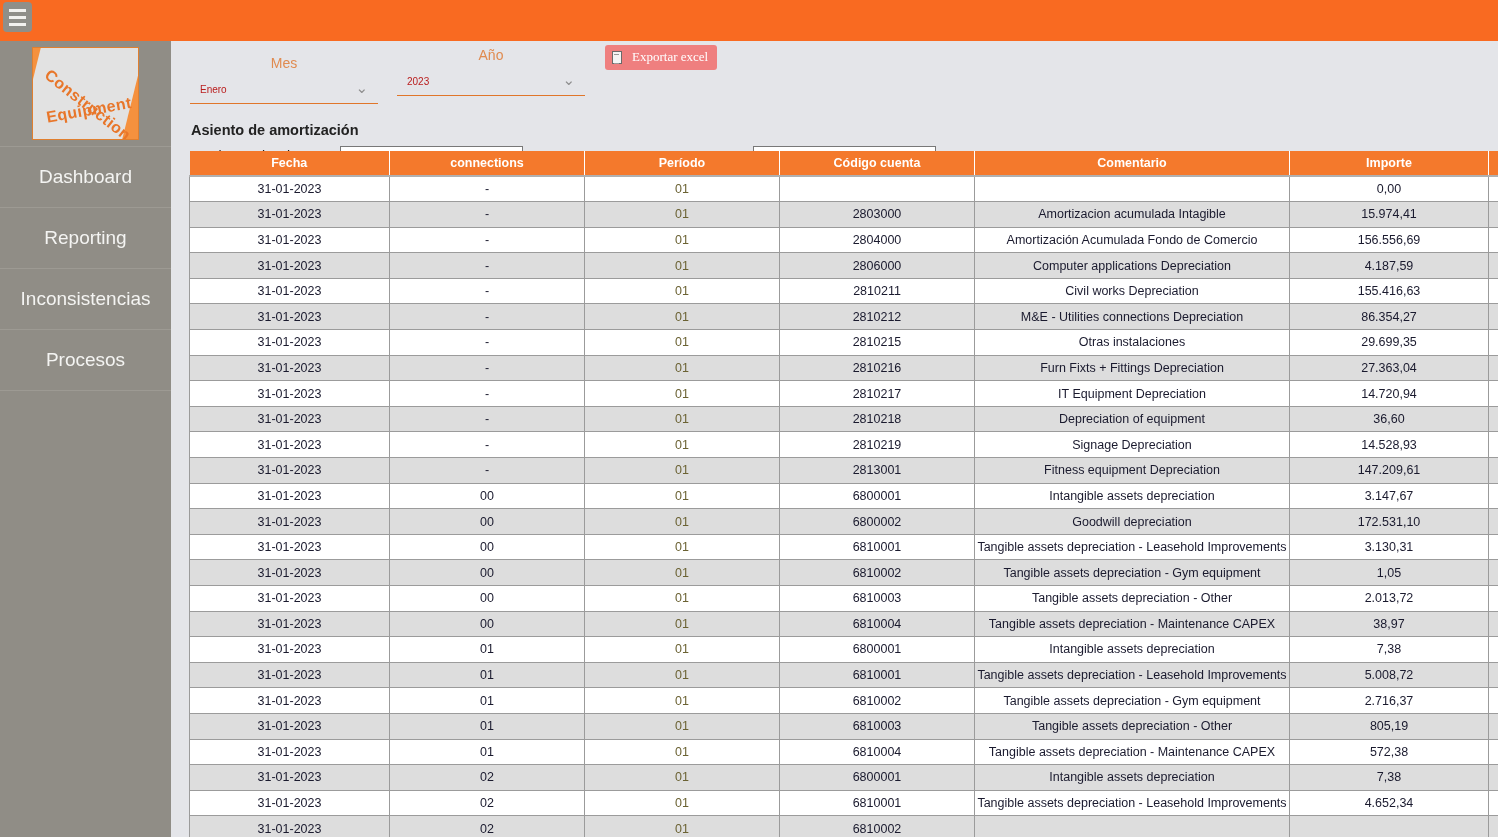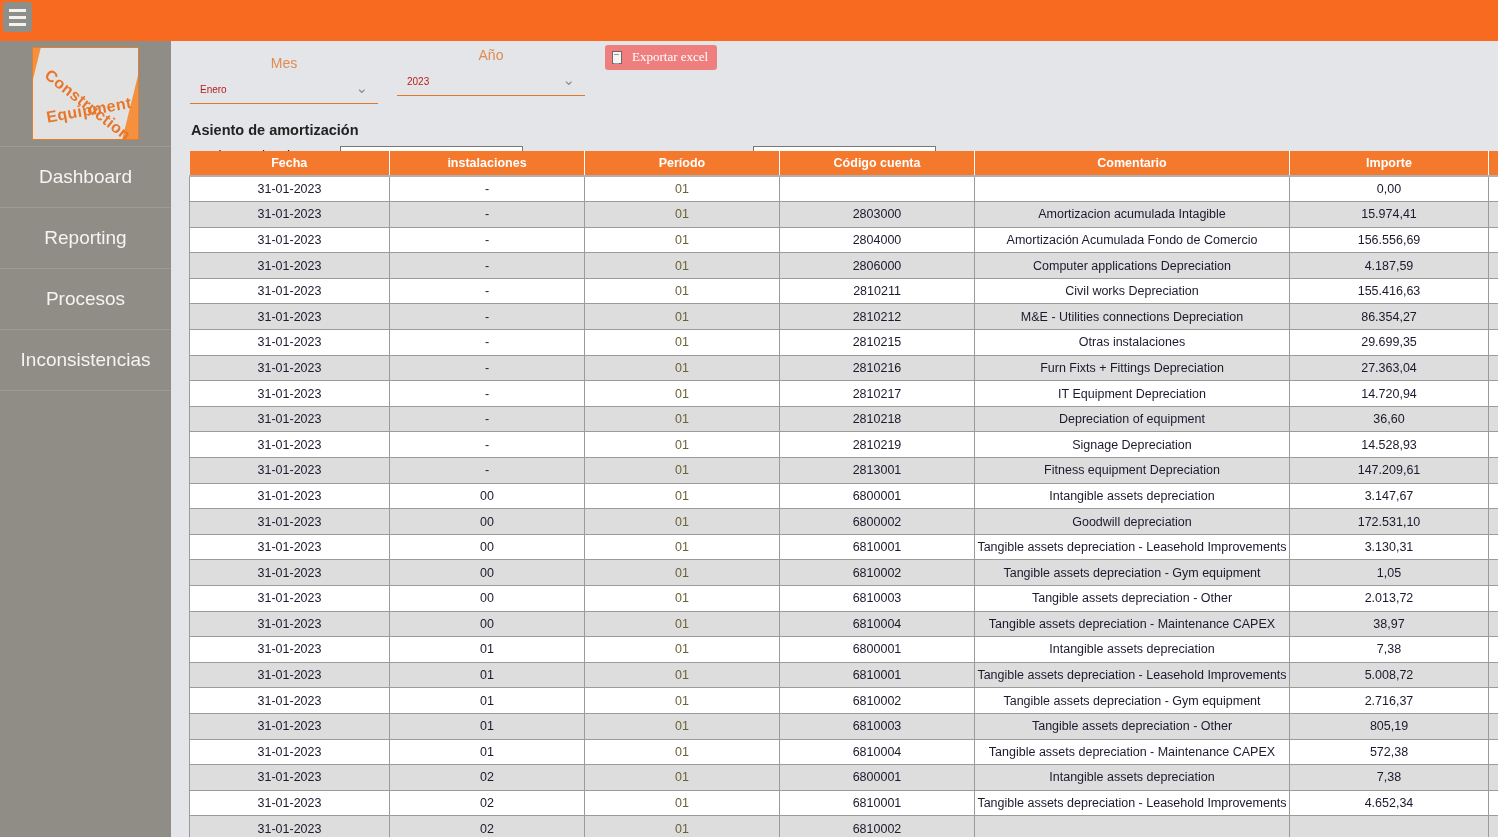--- a/index.html
+++ b/index.html
@@ -255,24 +255,24 @@
 
   <div class="nav-item">
     <span>Dashboard</span>
   </div>
   <div class="nav-item">
     <span>Reporting</span>
   </div>
 
 
   <div class="nav-item">
+    <span>Inconsistencias</span>
+  </div>
+  <div class="nav-item">
     <span>Procesos</span>
-  </div>
-  <div class="nav-item">
-    <span>Inconsistencias</span>
   </div>
 </div>
 
 <div class="main">
 
   <div class="filters">
     <div class="field" style="left:19px; top:14px;">
       <div class="flabel">Mes</div>
       <div class="select-box">
         <span class="val">Enero</span>
@@ -310,21 +310,21 @@
           <col class="c-deleg">
           <col class="c-per">
         <col class="c-cod">
           <col class="c-com">
           <col class="c-imp">
           <col class="c-extra">
       </colgroup>
       <thead>
         <tr>
           <th>Fecha</th>
-          <th>instalaciones</th>
+          <th>connections</th>
           <th>Período</th>
           <th>Código cuenta</th>
           <th>Comentario</th>
           <th>Importe</th>
           <th></th>
         </tr>
       </thead>
       <tbody id="tbody">
           <tr>
             <td>31-01-2023</td>

